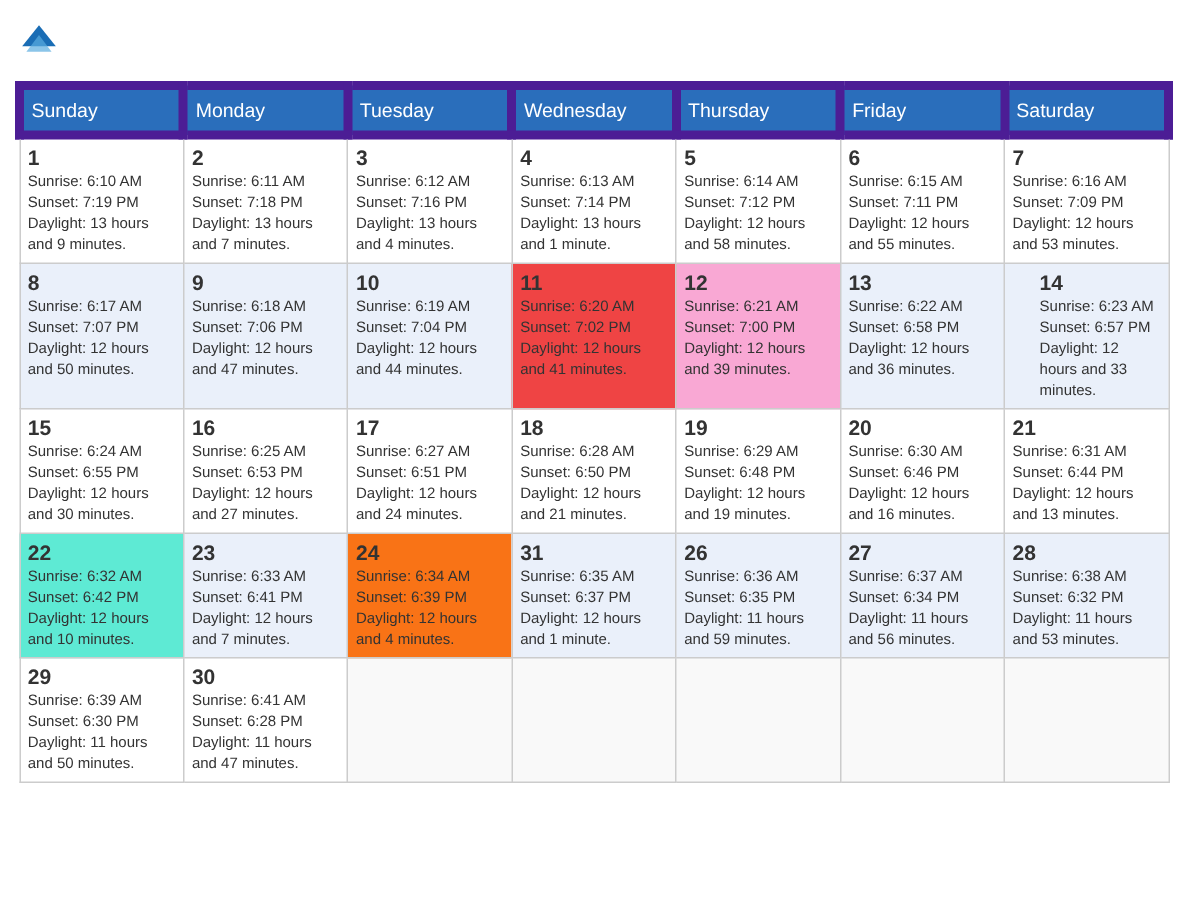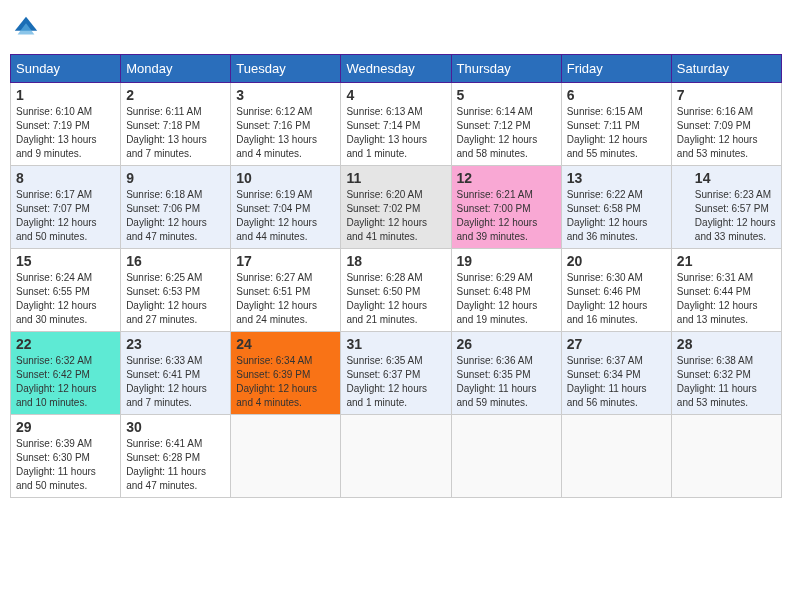--- a/index.html
+++ b/index.html
@@ -43,21 +43,21 @@
       border-collapse: collapse;
       font-size: 10.5px;
     }
     .calendar th {
       background-color: #2a6ebb;
       color: #fff;
       text-align: left;
       padding: 6px 5px;
       font-size: 13px;
       font-weight: normal;
-      border: 1px solid #4c1d95;
+      border: 6px solid #4c1d95;
     }
     .calendar td {
       vertical-align: top;
       border: 1px solid #ccc;
       padding: 4px 5px;
       width: 109px;
       min-height: 80px;
       background: #fff;
     }
     .calendar tr:nth-child(even) td {
@@ -154,21 +154,21 @@
           <div class="day-info">Sunrise: 6:17 AM<br>Sunset: 7:07 PM<br>Daylight: 12 hours and 50 minutes.</div>
         </td>
         <td style="background-color: rgb(234, 240, 250);">
           <span class="day-num">9</span>
           <div class="day-info">Sunrise: 6:18 AM<br>Sunset: 7:06 PM<br>Daylight: 12 hours and 47 minutes.</div>
         </td>
         <td style="background-color: rgb(234, 240, 250); margin-top: 28px;">
           <span class="day-num">10</span>
           <div class="day-info">Sunrise: 6:19 AM<br>Sunset: 7:04 PM<br>Daylight: 12 hours and 44 minutes.</div>
         </td>
-        <td style="background-color: #e5e5e5;">
+        <td style="background-color: #ef4444;">
           <span class="day-num">11</span>
           <div class="day-info">Sunrise: 6:20 AM<br>Sunset: 7:02 PM<br>Daylight: 12 hours and 41 minutes.</div>
         </td>
         <td style="background-color: #f9a8d4;">
           <span class="day-num">12</span>
           <div class="day-info">Sunrise: 6:21 AM<br>Sunset: 7:00 PM<br>Daylight: 12 hours and 39 minutes.</div>
         </td>
         <td style="background-color: rgb(234, 240, 250);">
           <span class="day-num">13</span>
           <div class="day-info">Sunrise: 6:22 AM<br>Sunset: 6:58 PM<br>Daylight: 12 hours and 36 minutes.</div>

